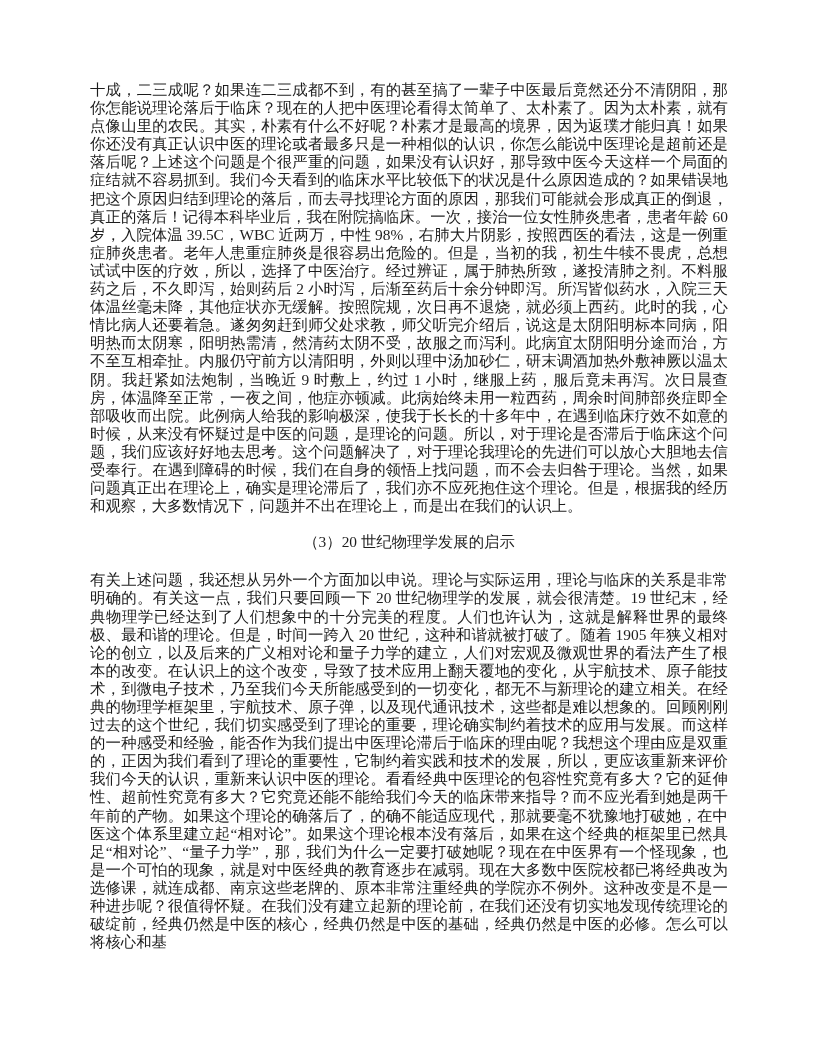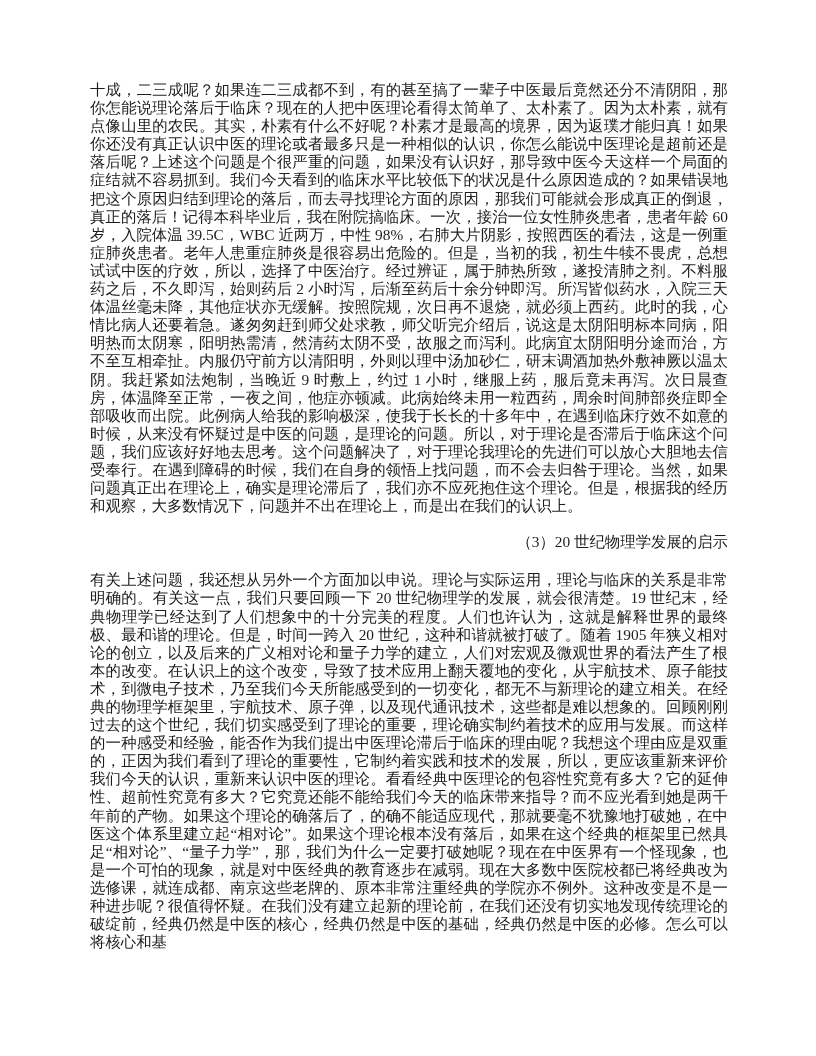--- a/index.html
+++ b/index.html
@@ -29,21 +29,21 @@
     color: #1c1c1c;
     text-align: justify;
     text-justify: inter-ideograph;
     word-break: break-all;
   }
   .body-para {
     margin: 0;
   }
   .section-heading {
     margin: 18px 0 20px 0;
-    text-align: right;
+    text-align: center;
     font-size: 15.4px;
     font-weight: normal;
   }
 </style>
 </head>
 <body style="background: rgb(255, 255, 255);">
 
 <div class="page">
   <div class="text-block" style="color: rgb(28, 28, 28);">
     <p class="body-para">十成，二三成呢？如果连二三成都不到，有的甚至搞了一辈子中医最后竟然还分不清阴阳，那你怎能说理论落后于临床？现在的人把中医理论看得太简单了、太朴素了。因为太朴素，就有点像山里的农民。其实，朴素有什么不好呢？朴素才是最高的境界，因为返璞才能归真！如果你还没有真正认识中医的理论或者最多只是一种相似的认识，你怎么能说中医理论是超前还是落后呢？上述这个问题是个很严重的问题，如果没有认识好，那导致中医今天这样一个局面的症结就不容易抓到。我们今天看到的临床水平比较低下的状况是什么原因造成的？如果错误地把这个原因归结到理论的落后，而去寻找理论方面的原因，那我们可能就会形成真正的倒退，真正的落后！记得本科毕业后，我在附院搞临床。一次，接治一位女性肺炎患者，患者年龄 60 岁，入院体温 39.5C，WBC 近两万，中性 98%，右肺大片阴影，按照西医的看法，这是一例重症肺炎患者。老年人患重症肺炎是很容易出危险的。但是，当初的我，初生牛犊不畏虎，总想试试中医的疗效，所以，选择了中医治疗。经过辨证，属于肺热所致，遂投清肺之剂。不料服药之后，不久即泻，始则药后 2 小时泻，后渐至药后十余分钟即泻。所泻皆似药水，入院三天体温丝毫未降，其他症状亦无缓解。按照院规，次日再不退烧，就必须上西药。此时的我，心情比病人还要着急。遂匆匆赶到师父处求教，师父听完介绍后，说这是太阴阳明标本同病，阳明热而太阴寒，阳明热需清，然清药太阴不受，故服之而泻利。此病宜太阴阳明分途而治，方不至互相牵扯。内服仍守前方以清阳明，外则以理中汤加砂仁，研末调酒加热外敷神厥以温太阴。我赶紧如法炮制，当晚近 9 时敷上，约过 1 小时，继服上药，服后竟未再泻。次日晨查房，体温降至正常，一夜之间，他症亦顿减。此病始终未用一粒西药，周余时间肺部炎症即全部吸收而出院。此例病人给我的影响极深，使我于长长的十多年中，在遇到临床疗效不如意的时候，从来没有怀疑过是中医的问题，是理论的问题。所以，对于理论是否滞后于临床这个问题，我们应该好好地去思考。这个问题解决了，对于理论我理论的先进们可以放心大胆地去信受奉行。在遇到障碍的时候，我们在自身的领悟上找问题，而不会去归咎于理论。当然，如果问题真正出在理论上，确实是理论滞后了，我们亦不应死抱住这个理论。但是，根据我的经历和观察，大多数情况下，问题并不出在理论上，而是出在我们的认识上。</p>

